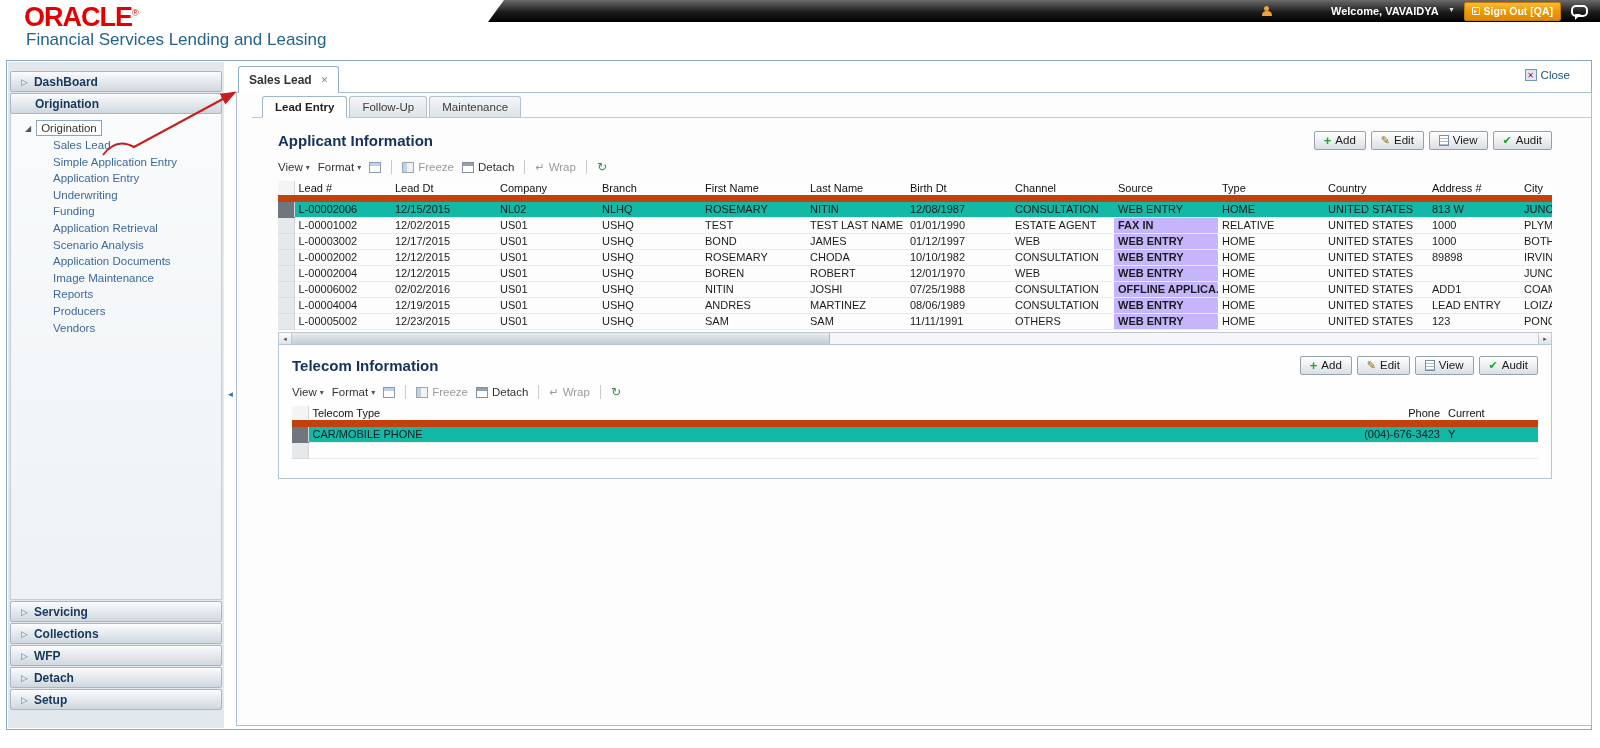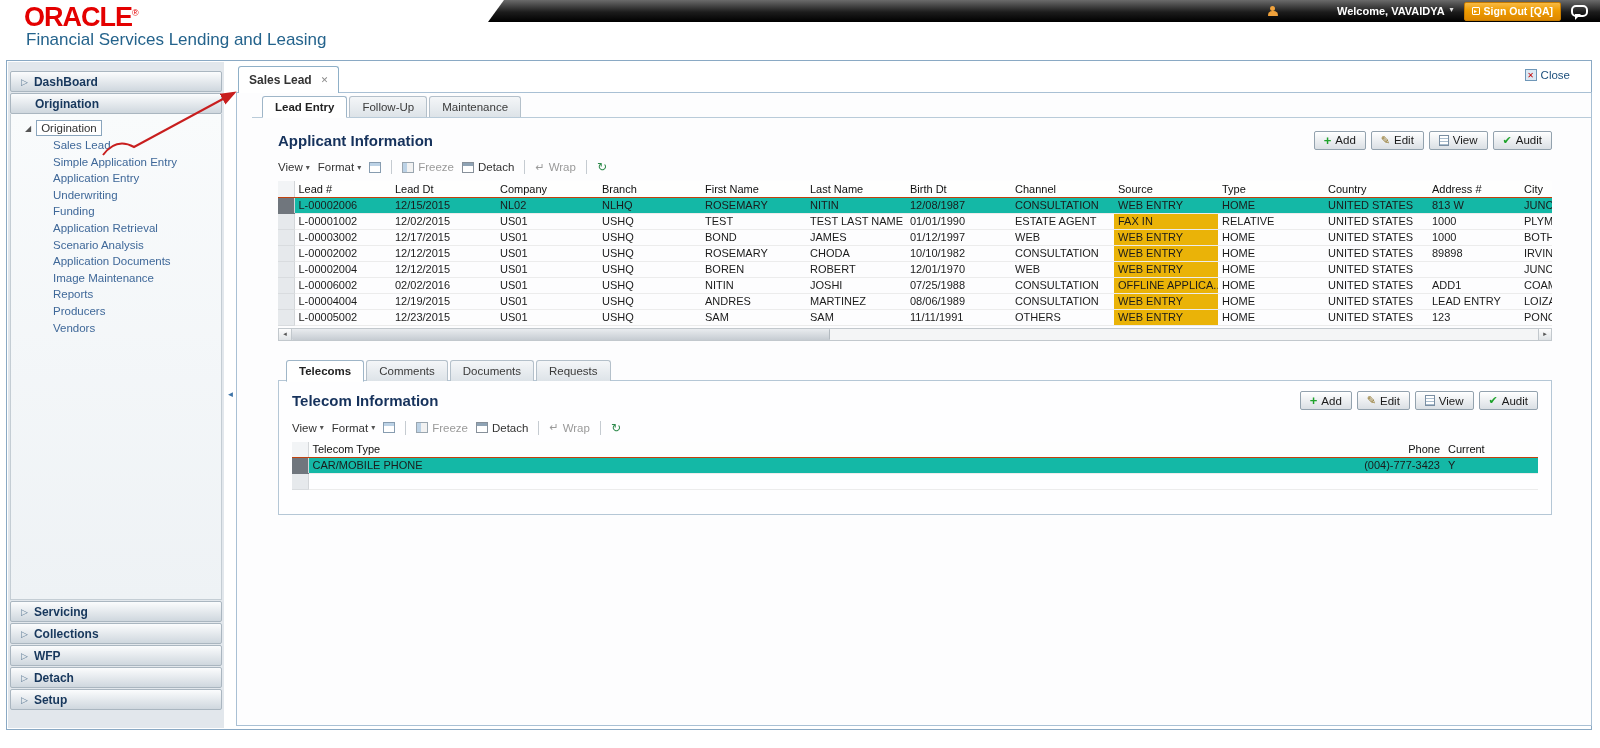--- a/index.html
+++ b/index.html
@@ -18,21 +18,21 @@
 
   .topbar {
     position:absolute; left:488px; top:0; width:1112px; height:22px;
     background:linear-gradient(#6b6b6b,#1c1c1c 55%,#000);
     clip-path:polygon(16px 0,100% 0,100% 100%,0 100%);
     display:flex; align-items:center; justify-content:flex-end; gap:10px; padding-right:12px;
   }
   .person { width:12px; height:11px; position:relative; }
   .person::before { content:""; position:absolute; left:3.5px; top:0; width:5px; height:5px; border-radius:50%; background:#f0a23c; }
   .person::after { content:""; position:absolute; left:1px; top:5.5px; width:10px; height:5px; border-radius:5px 5px 1px 1px; background:#f0a23c; }
-  .welcome { color:#fff; font-size:11px; font-weight:bold; display:flex; align-items:flex-start; gap:5px; cursor:pointer;margin-left:48px; }
+  .welcome { color:#fff; font-size:11px; font-weight:bold; display:flex; align-items:flex-start; gap:11px; cursor:pointer;margin-left:48px; }
   .welcome .caret { font-size:8px; color:#ddd; }
   .signout {
     display:flex; align-items:center; gap:4px; cursor:pointer;
     background:linear-gradient(#f8ba45,#ef9c00 45%,#dd8800);
     border:1px solid #c77c00; border-radius:2px; color:#fff; font-size:10.5px; font-weight:bold;
     padding:2px 7px 3px;
   }
   .signout .key { width:8px; height:8px; border:1px solid #fff; border-radius:1px; font-size:6px; line-height:6px; color:#fff; text-align:center; }
   .bubble { width:17px; height:12px; border:2px solid #fff; border-radius:5px; position:relative; cursor:pointer; }
   .bubble::after { content:""; position:absolute; left:2px; bottom:-5px; border:3px solid transparent; border-top-color:#fff; border-left-color:#fff; }
@@ -111,33 +111,33 @@
   .ic-wrap { color:#9a9a9a; font-size:11px; }
   .ic-refresh { color:#2f8a4c; font-size:12px; line-height:12px; }
 
   
   .tbl-wrap { width:1274px; overflow:hidden; margin-top:3px; }
   table.grid { border-collapse:collapse; table-layout:fixed; font-size:11px; color:#1b1b1b; }
   table.app { width:1362px; }
   table.tel { width:1246px; }
   .grid th {
     font-weight:normal; text-align:left; padding:1px 4px; height:16px;
-    border-bottom:1px solid #c2410c; white-space:nowrap; overflow:hidden; color:#111; background:#fefefe;
+    border-bottom:7px solid #c2410c; white-space:nowrap; overflow:hidden; color:#111; background:#fefefe;
   }
   .grid th.r { text-align:right; }
   .grid td {
     padding:1px 4px; height:16px; line-height:13px; white-space:nowrap; overflow:hidden;
     border-bottom:1px solid #ececec;
   }
   .grid td.r { text-align:right; }
   .grid td.gut { background:#e6e9ec; border-right:1px solid #d3d6d9; border-bottom:1px solid #d9dcdf; }
   .grid th.gut-h { border-right:1px solid #d3d6d9; background:#f2f4f6; }
   .grid tr.selected td { background:#14b8a6; }
   .grid tr.selected td.gut { background:#70767d; border-bottom-color:#70767d; }
-  table.app tbody tr:not(.selected) td:nth-child(10) { background:#eab308; }
+  table.app tbody tr:not(.selected) td:nth-child(10) { background:#c4b5fd;font-weight:bold; }
 
   .hscroll { width:1274px; height:13px; margin-top:2px; border:1px solid #c2c8cd; background:#f4f5f6; display:flex; align-items:stretch; }
   .hs-btn { width:13px; flex:none; background:linear-gradient(#fdfdfd,#dfe3e6); display:flex; align-items:center; justify-content:center; font-size:7px; color:#555; cursor:pointer; }
   .hs-btn.l { border-right:1px solid #c2c8cd; }
   .hs-btn.rr { border-left:1px solid #c2c8cd; margin-left:auto; }
   .hs-thumb { width:538px; flex:none; background:linear-gradient(#e9ecef,#c6ccd2); border-right:1px solid #b3bac0; border-radius:1px; cursor:grab; }
 
   .inner-panel { width:1274px; min-height:135px; margin-top:-1px; border:1px solid #b5c7d6; background:#fefeff; padding:8px 13px 14px; position:relative; z-index:1; }
   .inner-panel .sec-head { width:100%; }
 
@@ -485,38 +485,20 @@
             </tbody>
         </table>
       </div>
 
       <div class="hscroll">
         <span class="hs-btn l">◂</span>
         <span class="hs-thumb"></span>
         <span class="hs-btn rr">▸</span>
       </div>
 
-      <div class="tabs2">
-
-          <div class="tab active">
-            <span>Telecoms</span>
-          </div>
-
-          <div class="tab">
-            <span>Comments</span>
-          </div>
-
-          <div class="tab">
-            <span>Documents</span>
-          </div>
-
-          <div class="tab">
-            <span>Requests</span>
-          </div>
-        </div>
 
       <div class="inner-panel">
         <div class="sec-head">
           <div class="sec-title">Telecom Information</div>
           <div class="actions">
             <span class="btn">
                 <span class="ic-add">+</span>
                 <span>Add</span>
               </span>
             <span class="btn">
@@ -575,21 +557,21 @@
               <th>Telecom Type</th>
               <th class="r">Phone</th>
               <th>Current</th>
             </tr>
           </thead>
           <tbody>
 
               <tr class="selected">
                 <td class="gut"></td>
                 <td>CAR/MOBILE PHONE</td>
-                <td class="r">(004)-777-3423</td>
+                <td class="r">(004)-676-3423</td>
                 <td>Y</td>
               </tr>
 
               <tr>
                 <td class="gut"></td>
                 <td></td>
                 <td class="r"></td>
                 <td></td>
               </tr>
             </tbody>

